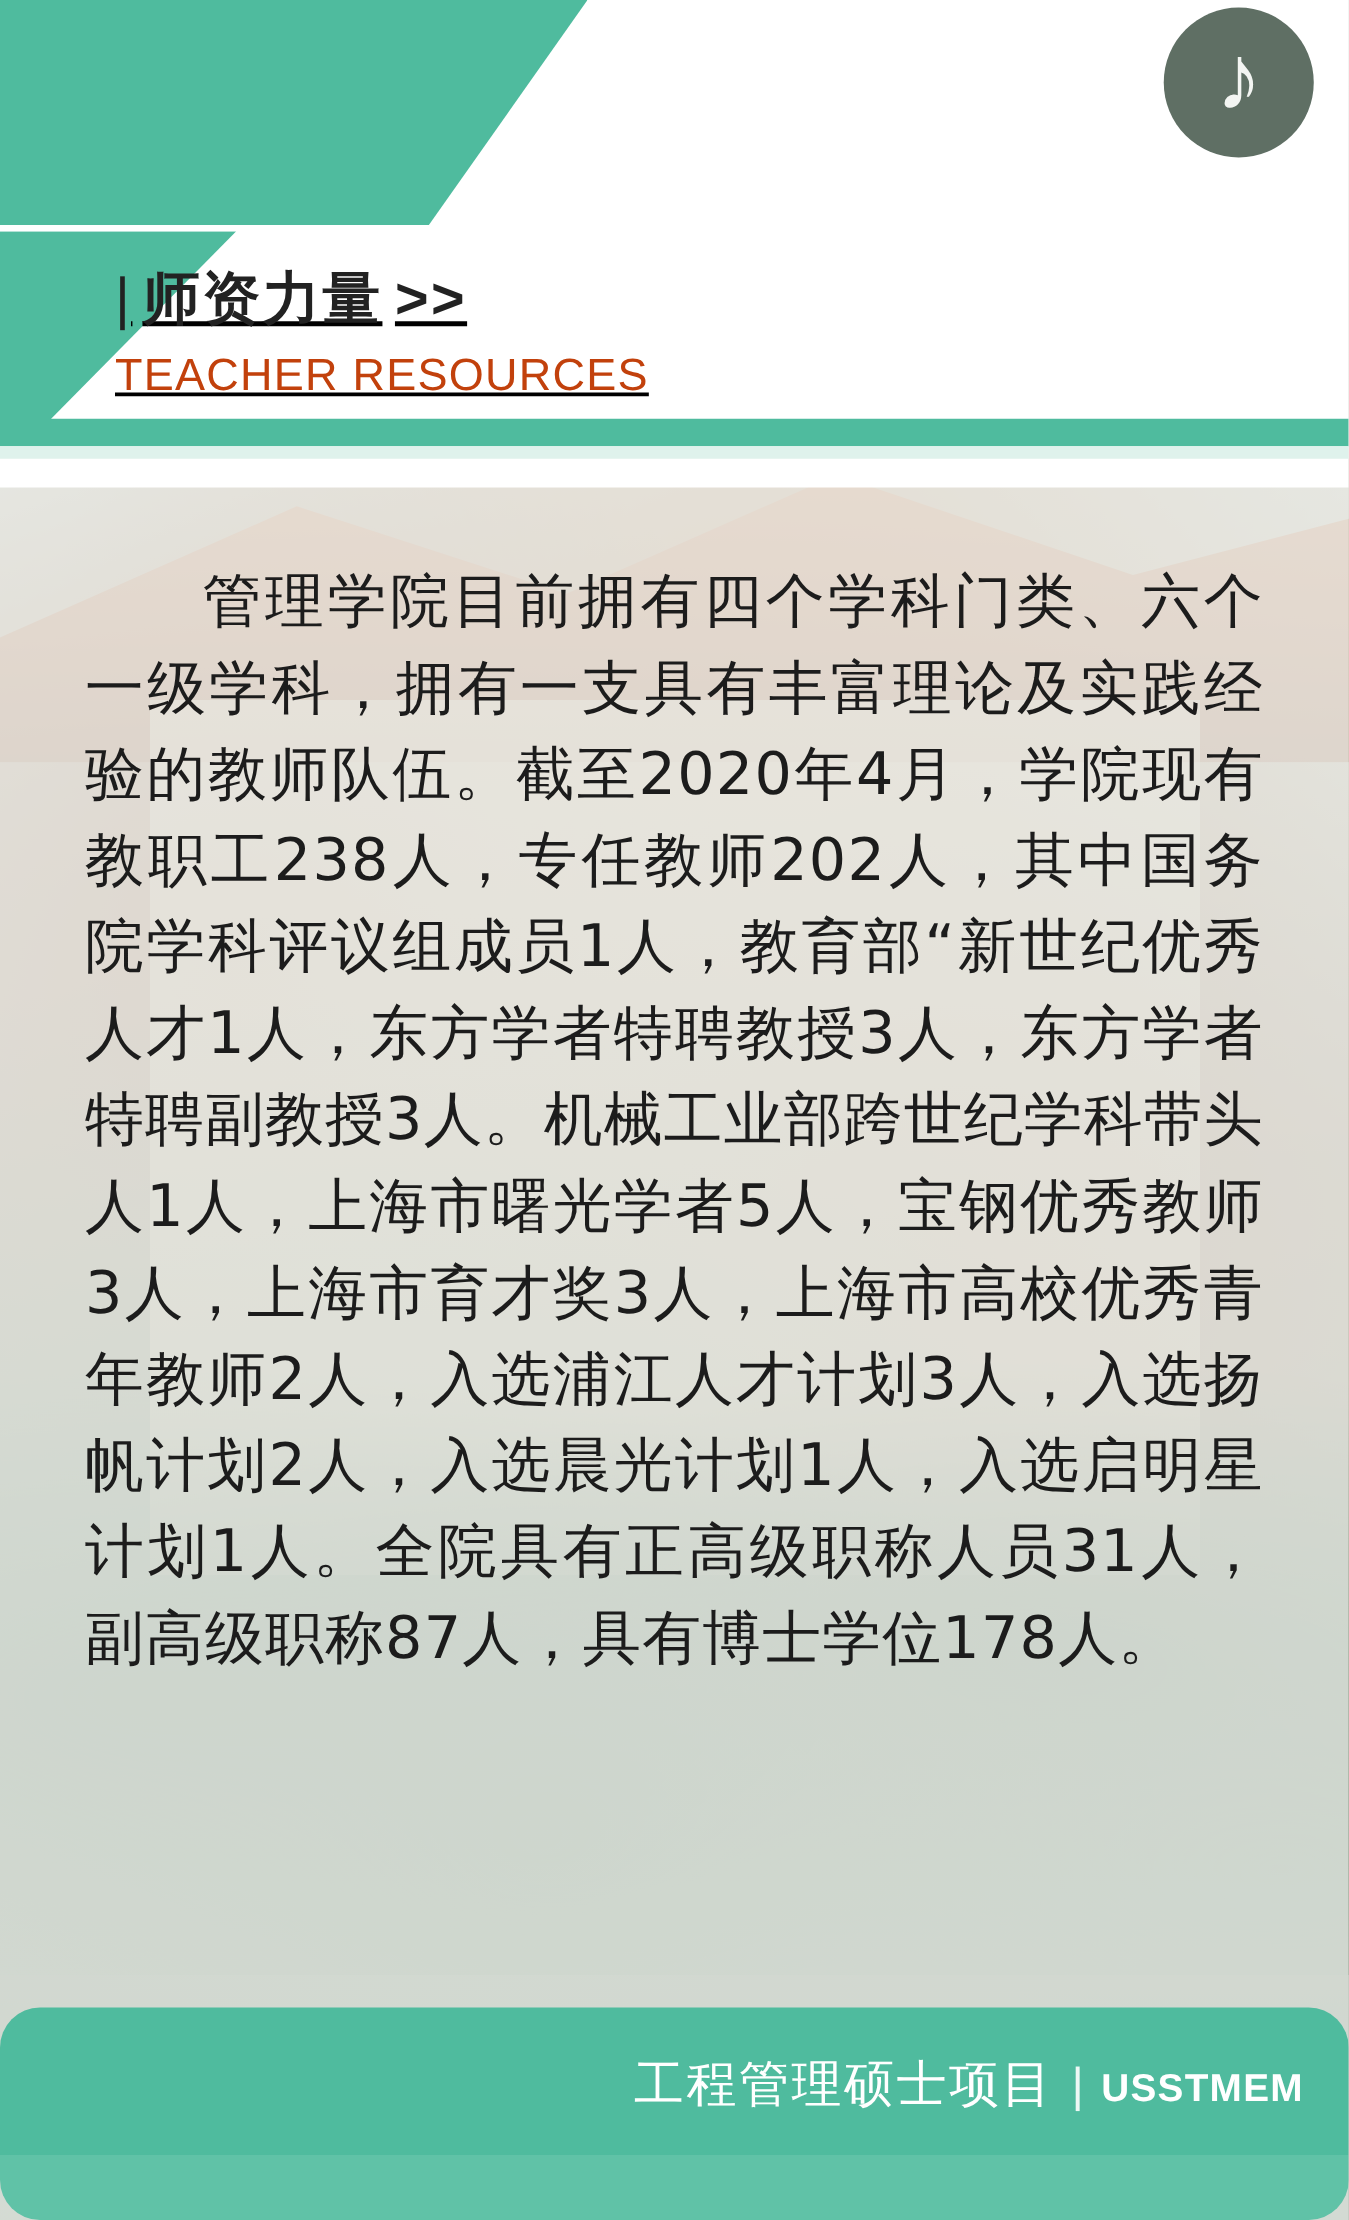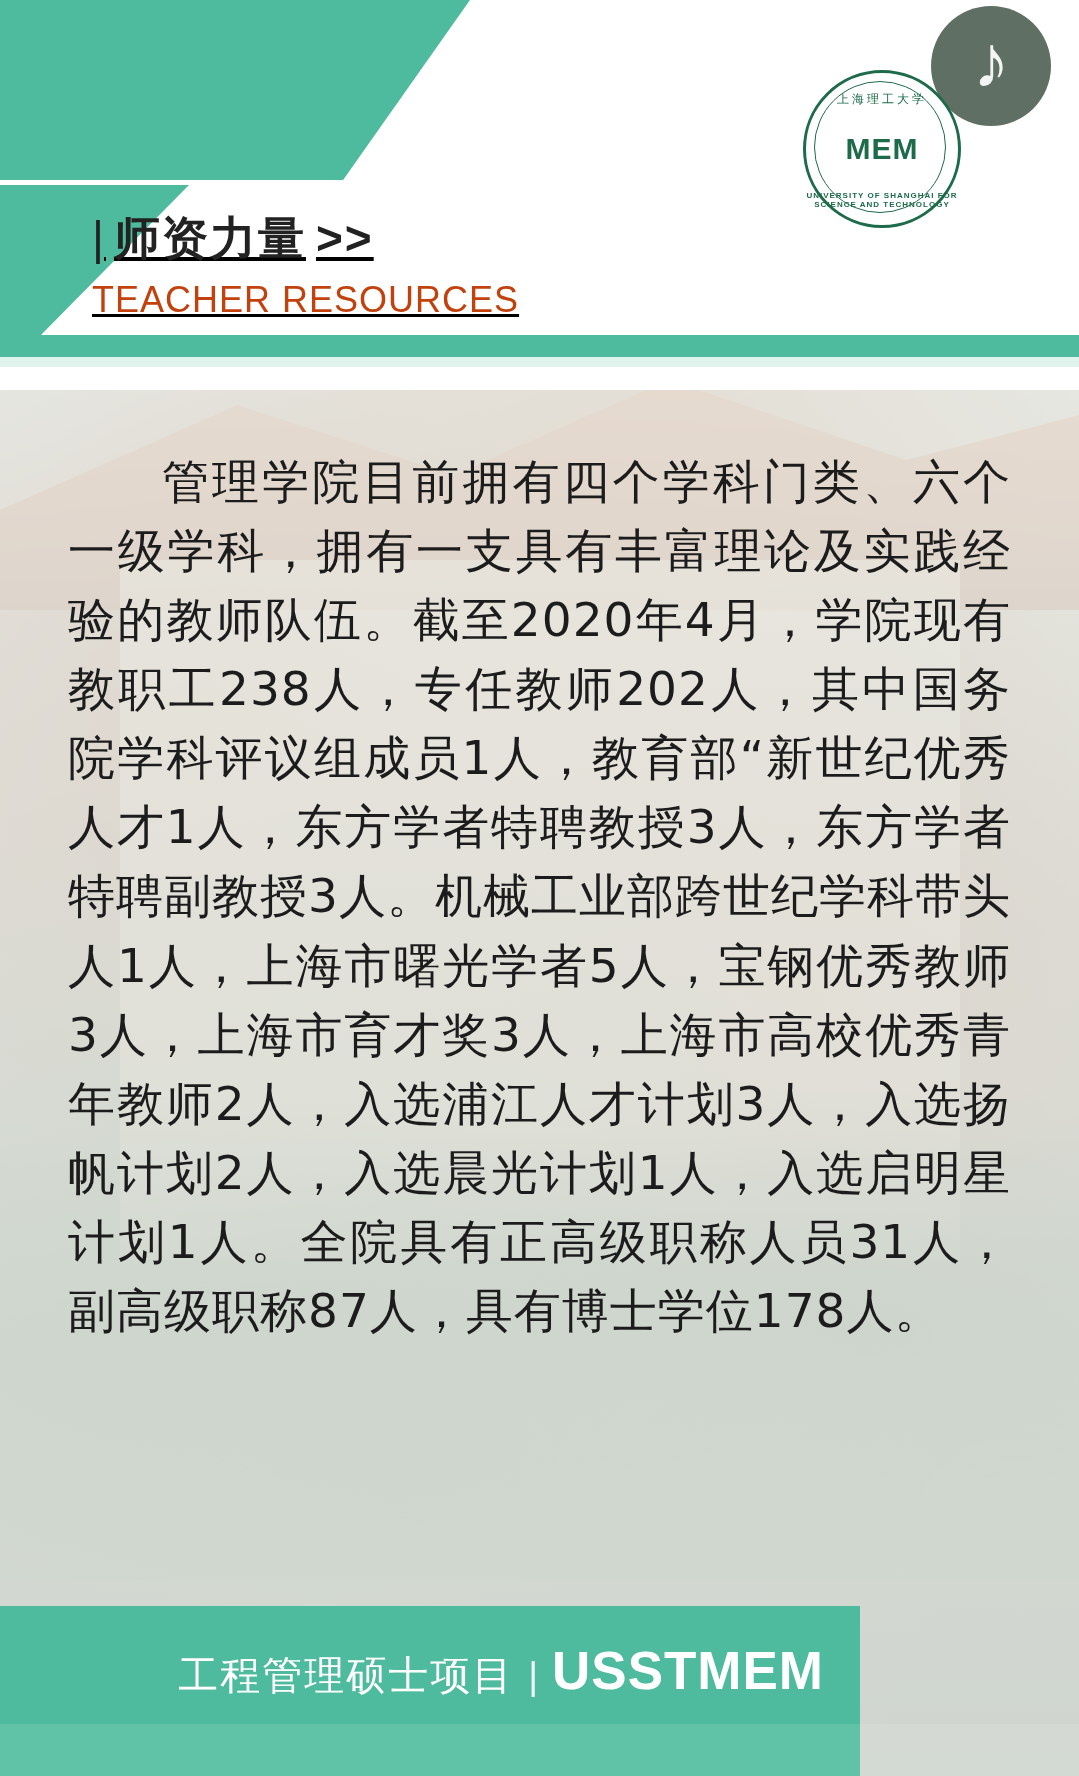--- a/index.html
+++ b/index.html
@@ -226,45 +226,46 @@
     font-family: "DejaVu Sans", "Liberation Sans", sans-serif;
     letter-spacing: 1px;
     font-weight: 500;
   }
 
   
   .bottom-bar {
     position: absolute;
     left: 0;
     bottom: 0;
-    width: 860px;
+    width: 1079px;
     height: 170px;
     background: #4fbb9e;
     z-index: 9;
+    border-radius: 32px;
   }
   .bottom-inner {
     position: absolute;
     right: 36px;
     top: 34px;
     display: flex;
     align-items: baseline;
     gap: 14px;
     color: #ffffff;
   }
   .bottom-cn {
     font-size: 40px;
     letter-spacing: 2px;
     font-weight: 500;
   }
   .bottom-sep {
     font-size: 38px;
     opacity: .9;
   }
   .bottom-en {
-    font-size: 53px;
+    font-size: 31px;
     font-weight: 700;
     letter-spacing: 1px;
   }
   .bottom-shade {
     position: absolute;
     left: 0;
     bottom: 0;
     width: 1079px;
     height: 52px;
     background: rgba(255,255,255,0.10);
@@ -291,26 +292,20 @@
 
   <div class="heading">
     <div class="zh">
       <span class="bar">|</span><span>师资力量</span><span class="arrows">&gt;&gt;</span>
     </div>
     <div class="en">TEACHER RESOURCES</div>
   </div>
 
   <div class="logo-note">
     <span>♪</span>
-  </div>
-  <div class="logo-mem">
-    <div class="ring"></div>
-    <div class="top-cn">上海理工大学</div>
-    <div class="mem-text">MEM</div>
-    <div class="bottom-en">UNIVERSITY OF SHANGHAI FOR SCIENCE AND TECHNOLOGY</div>
   </div>
 
   <div class="body-wrap">
     <p class="body-text">管理学院目前拥有四个学科门类、六个一级学科，拥有一支具有丰富理论及实践经验的教师队伍。截至2020年4月，学院现有教职工238人，专任教师202人，其中国务院学科评议组成员1人，教育部“新世纪优秀人才1人，东方学者特聘教授3人，东方学者特聘副教授3人。机械工业部跨世纪学科带头人1人，上海市曙光学者5人，宝钢优秀教师3人，上海市育才奖3人，上海市高校优秀青年教师2人，入选浦江人才计划3人，入选扬帆计划2人，入选晨光计划1人，入选启明星计划1人。全院具有正高级职称人员31人，副高级职称87人，具有博士学位178人。</p>
   </div>
 
   <div class="bottom-bar">
     <div class="bottom-inner">
       <span class="bottom-cn">工程管理硕士项目</span>
       <span class="bottom-sep">|</span>

